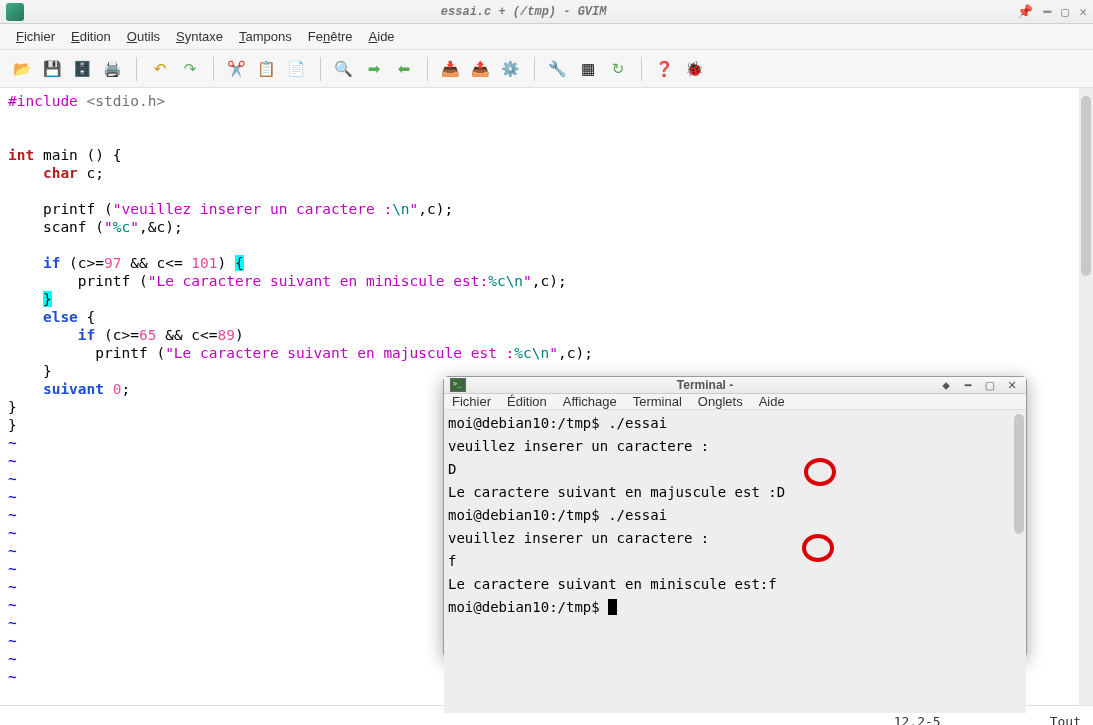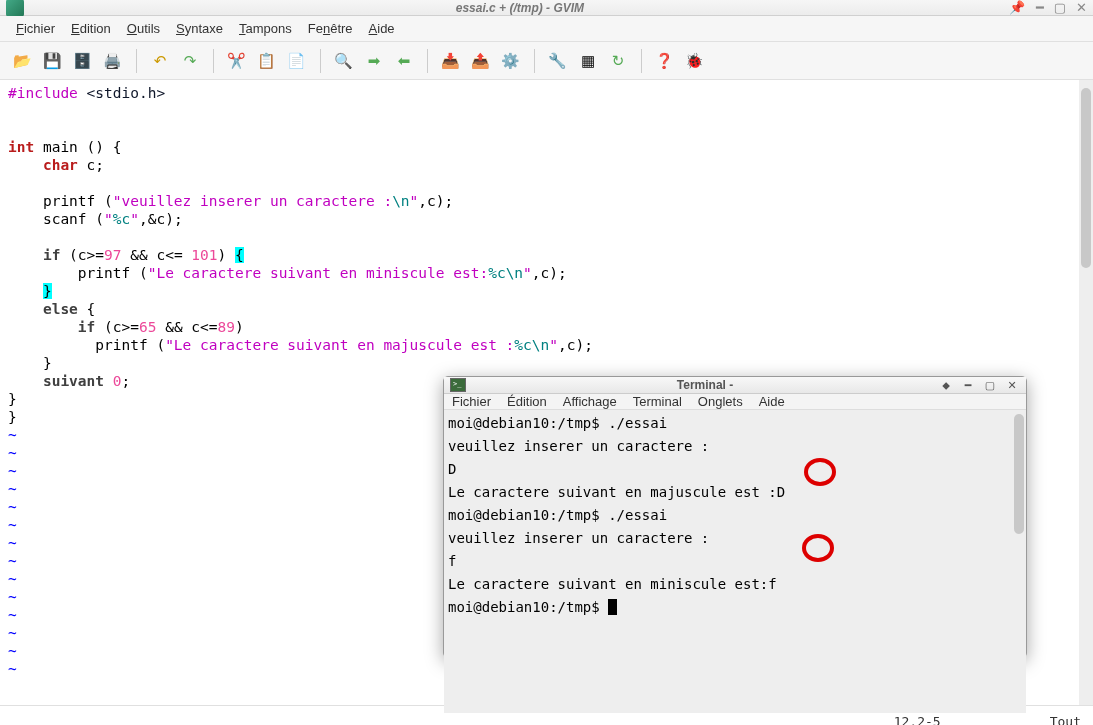--- a/index.html
+++ b/index.html
@@ -13,28 +13,29 @@
 }
 .gvim-window {
   position: absolute;
   top: 0; left: 0;
   width: 1093px; height: 725px;
   background: #fff;
   display: flex;
   flex-direction: column;
 }
 .titlebar {
-  height: 16px;
+  height: 24px;
   background: linear-gradient(#f6f6f6,#ececec);
   display: flex;
   align-items: center;
   padding: 0 6px;
   border-bottom: 1px solid #d0d0d0;
   font-size: 12px;
   color: #555;
+  font-family: Liberation Mono, monospace;
 }
 .titlebar .app-icon {
   width: 18px; height: 18px; margin-right: 6px;
   background: linear-gradient(135deg,#4a8,#275);
   border-radius: 3px;
 }
 .titlebar .title { flex: 1; text-align: center; color: #777; font-weight: bold; font-style: italic; }
 .titlebar .winbtns { display: flex; gap: 10px; color: #888; }
 .titlebar .winbtns span { cursor: pointer; font-size: 13px; }
 
@@ -81,23 +82,23 @@
   position: relative;
 }
 .code-area {
   flex: 1;
   padding: 4px 8px;
   white-space: pre;
   line-height: 18px;
   overflow: hidden;
 }
 .preproc { color: #c000c0; }
-.angle { color: #0f172a; }
+.angle { color: #737373; }
 .type { color: #b91c1c; font-weight: bold; }
-.kw { color: #404040; font-weight: bold; }
+.kw { color: #1d4ed8; font-weight: bold; }
 .str { color: #c000c0; }
 .num { color: #ec4899; }
 .fmt { color: #008080; }
 .match { background: #00ffff; color: #000; }
 .tilde { color: #0000ff; }
 
 .scrollbar {
   width: 14px;
   background: #eee;
   position: relative;

